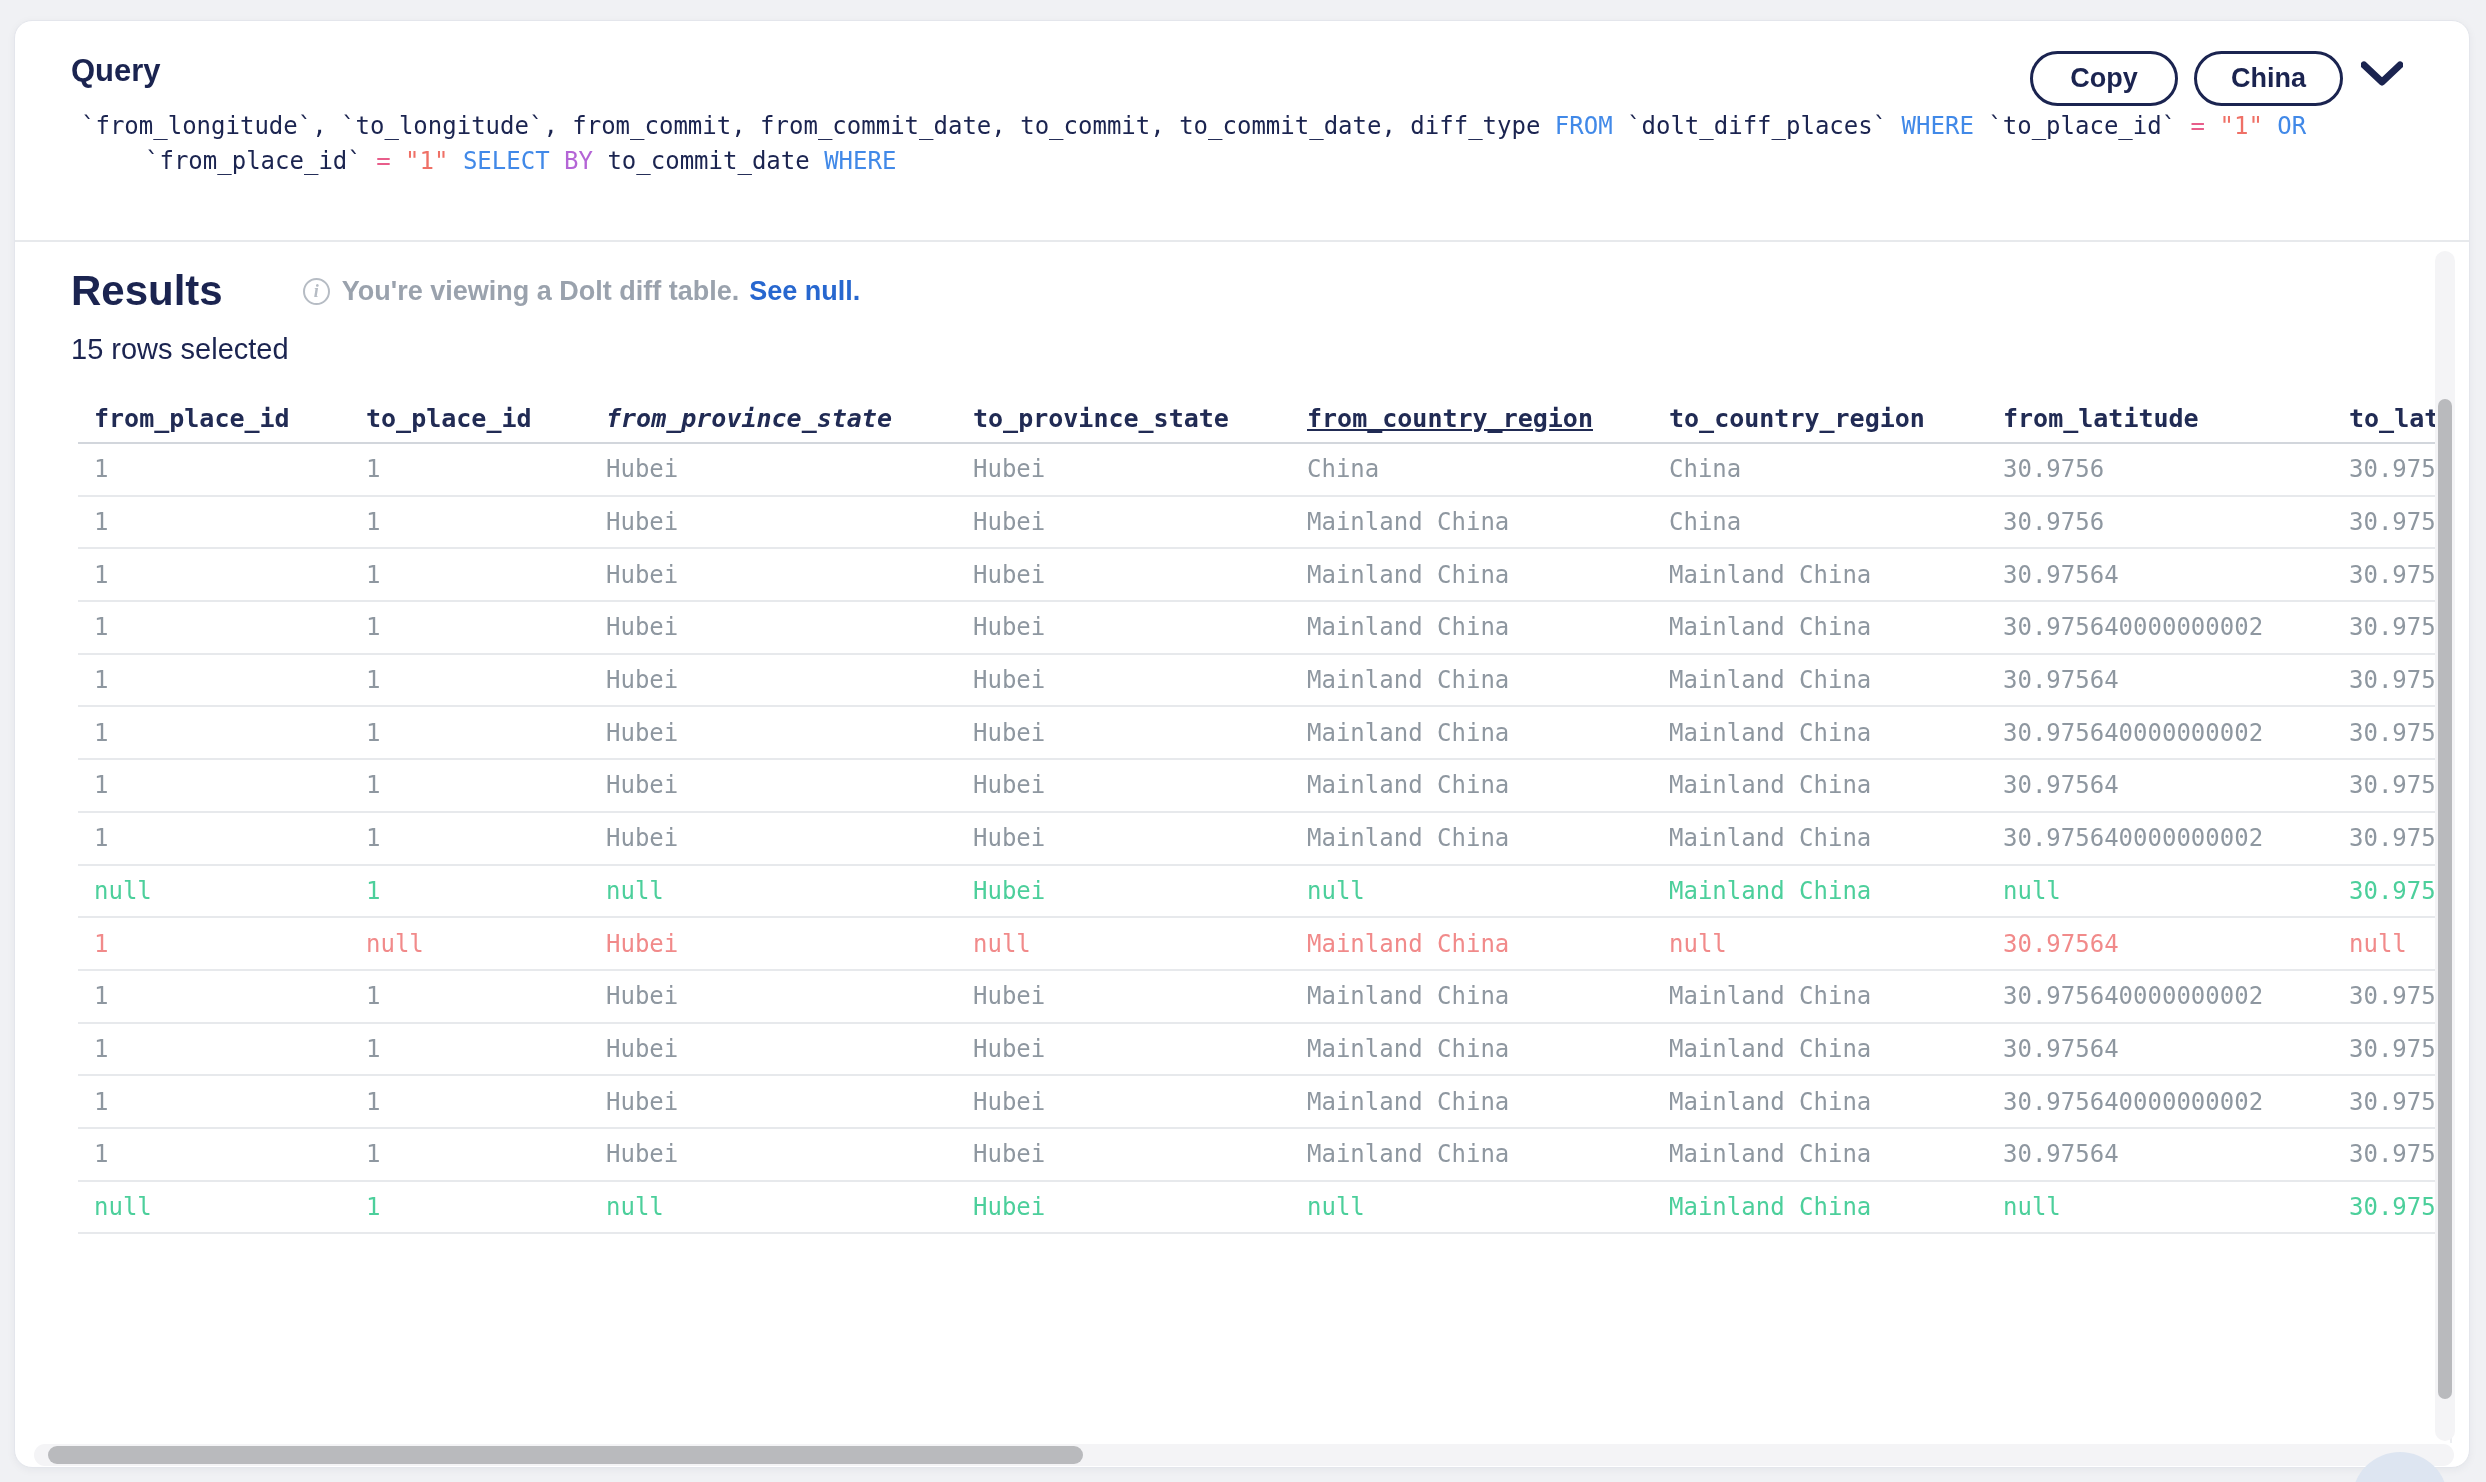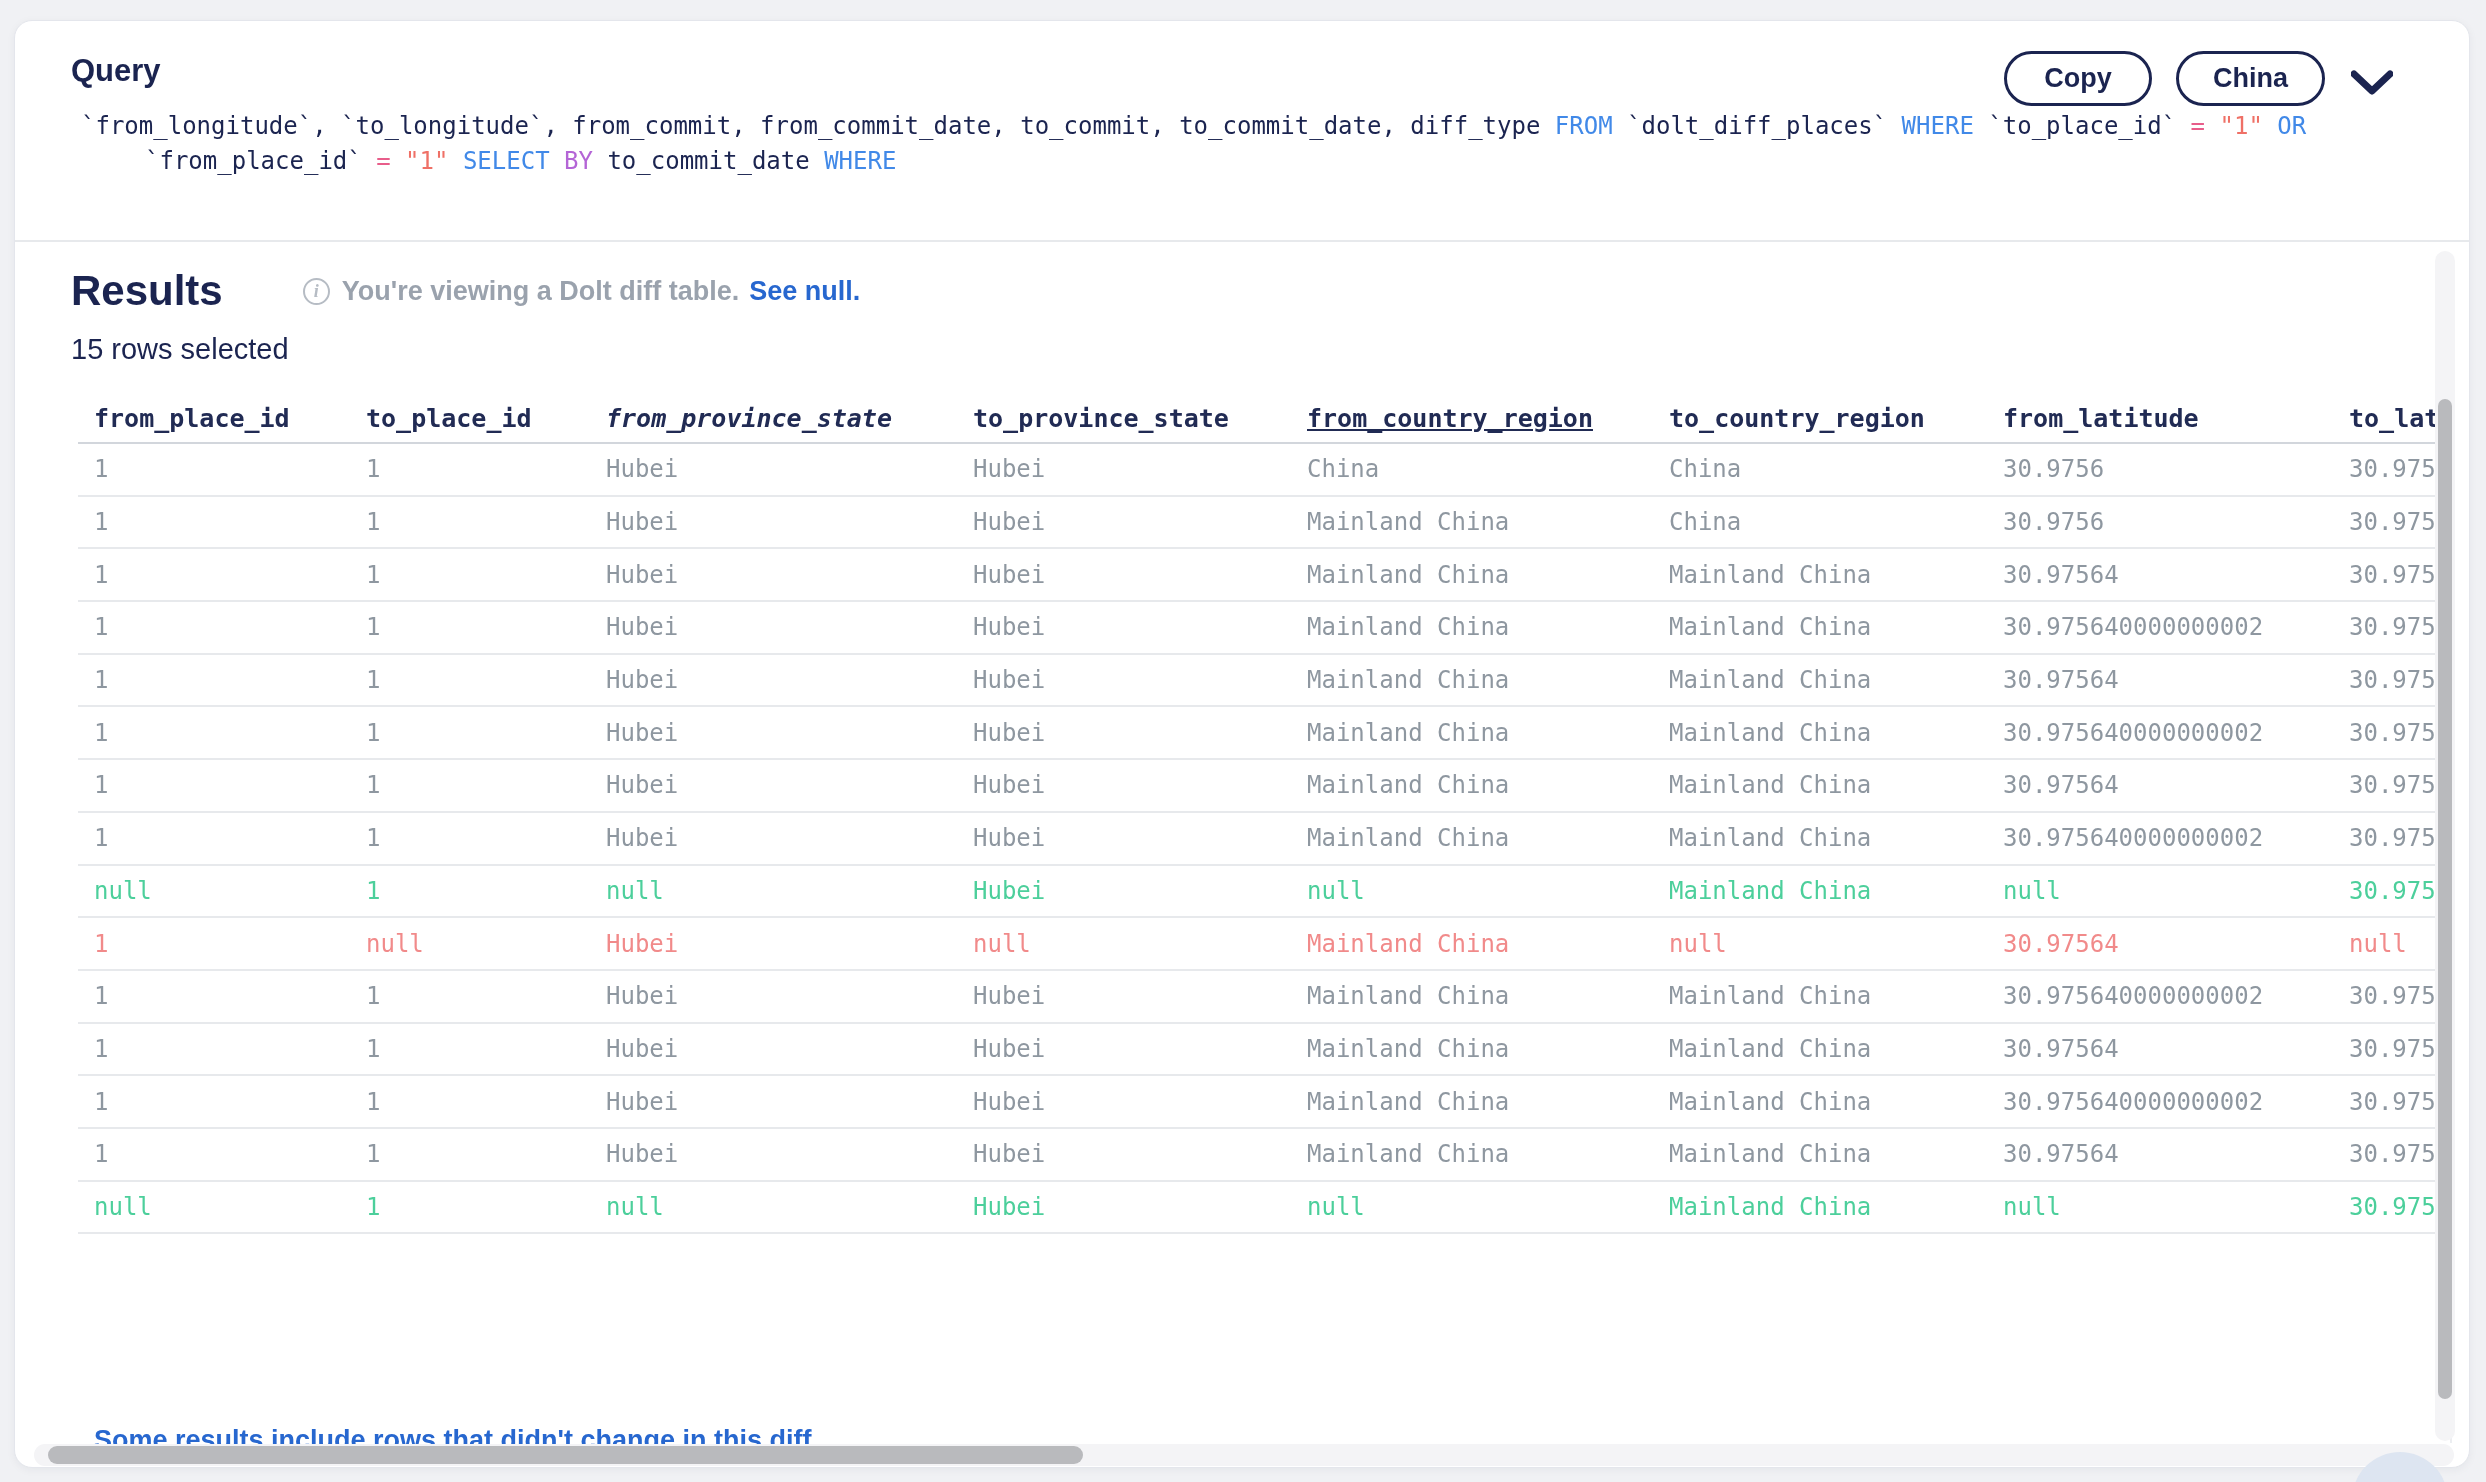--- a/index.html
+++ b/index.html
@@ -10,21 +10,21 @@
     --row-border:#e7e9ec; --header-border:#d2d6dc;
     --sb-thumb:#b9babd; --sb-track:#f4f4f6;
   }
   *{box-sizing:border-box;margin:0;padding:0}
   html,body{width:2486px;height:1482px;overflow:hidden}
   body{background:var(--bg);font-family:"Liberation Sans",sans-serif;position:relative}
   .card{position:absolute;left:14px;top:20px;width:2456px;height:1448px;background:var(--card);
         border:1px solid var(--card-border);border-radius:18px;box-shadow:0 2px 8px rgba(20,30,60,.05);overflow:hidden}
   
   .q-title{position:absolute;left:56px;top:32px;font-size:31px;font-weight:700;color:var(--navy)}
-  .q-actions{position:absolute;right:74px;top:30px;display:flex;align-items:flex-end;gap:24px}
+  .q-actions{position:absolute;right:64px;top:30px;display:flex;align-items:flex-start;gap:16px}
   .btn{min-width:148px;height:55px;border:3px solid var(--navy);border-radius:28px;background:#fff;
        color:var(--navy);font-size:27px;font-weight:700;font-family:"Liberation Sans",sans-serif;
        display:flex;align-items:center;justify-content:center;cursor:pointer;padding:0 34px}
   .chev{width:46px;height:46px;display:flex;align-items:center;justify-content:center;cursor:pointer}
   .sql{position:absolute;left:66px;top:88px;right:40px;font-family:"DejaVu Sans Mono",monospace;
        font-size:24px;line-height:35px;color:var(--navy);white-space:nowrap}
   .sql-line{padding-left:64px;text-indent:0}
   .sql-line:first-child{padding-left:0}
   .tk-k{color:var(--kw)} .tk-t{color:var(--navy)} .tk-s{color:var(--str)}
   .tk-o{color:var(--op)} .tk-b{color:var(--by)}
@@ -255,21 +255,20 @@
             <div class="cell" style="width: 334px;">Hubei</div>
             <div class="cell" style="width: 362px;">null</div>
             <div class="cell" style="width: 334px;">Mainland China</div>
             <div class="cell" style="width: 346px;">null</div>
             <div class="cell" style="width: 405px;">30.9756</div>
           </div>
         </div>
     </div>
   </div>
 
-  <a class="footer-link">Some results include rows that didn't change in this diff</a>
 
   <div class="hscroll">
     <div class="thumb"></div>
   </div>
   <div class="vscroll">
     <div class="thumb"></div>
   </div>
 </div>
 
 <div class="blob"></div>

